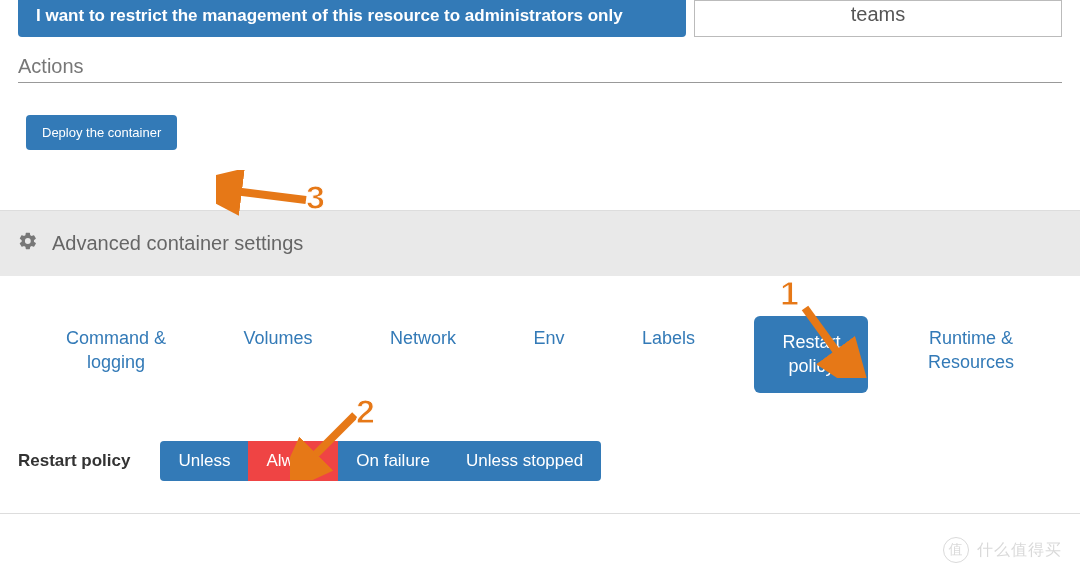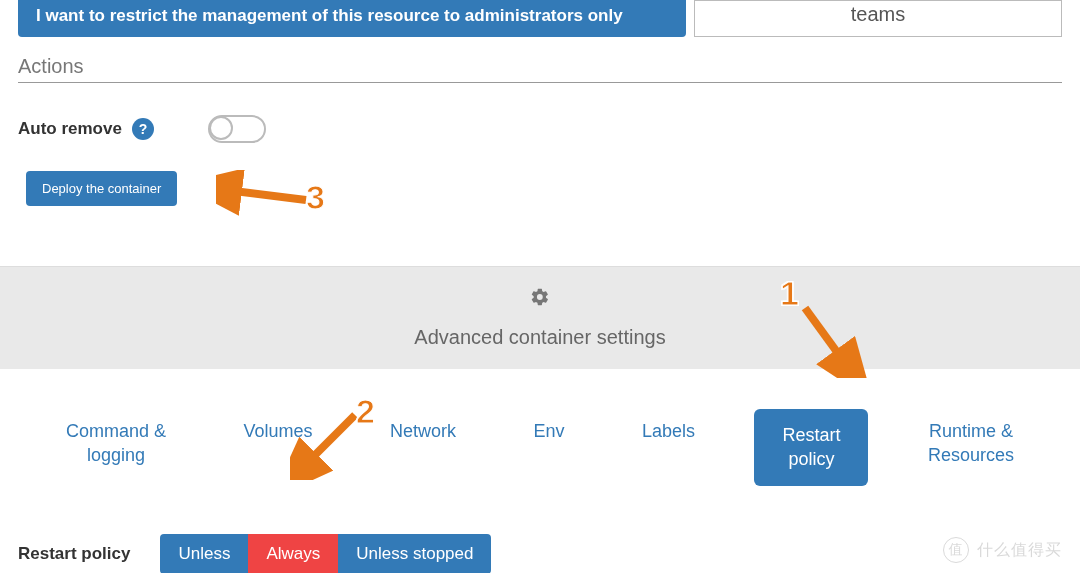--- a/index.html
+++ b/index.html
@@ -64,21 +64,21 @@
   .primary-btn {
     background:#337ab7; color:#fff; border:none;
     padding:10px 16px; font-size:13px; border-radius:4px;
     display:inline-block; margin-left:8px;
   }
 
   .spacer { height:60px; }
 
   .adv-bar {
     background:#e9e9e9; border-top:1px solid #ddd;
-    padding:20px 18px; display:flex; align-items:center; gap:14px;flex-direction:column;
+    padding:20px 18px; display:flex; align-items:center; gap:14px;
   }
   .gear { color:#777; font-size:20px; }
   .adv-title { color:#666; font-size:20px; }
 
   .tabs-area { padding: 40px 18px 16px 18px; }
   .tabs { display:flex; gap:0; justify-content:space-between; padding:0 30px; }
   .tab {
     color:#337ab7; font-size:18px; text-align:center;
     padding:10px 18px; line-height:1.35; cursor:pointer;
   }
@@ -125,27 +125,20 @@
     <span>I want to restrict the management of this resource to administrators only</span>
   </div>
   <div class="teams-box">
     <span>teams</span>
   </div>
 </div>
 
 <div class="section-pad">
   <div class="section-title">Actions</div>
 
-  <div class="row">
-    <span class="row-label">Auto remove</span>
-    <span class="help-icon">?</span>
-    <span class="toggle">
-      <span class="toggle-knob"></span>
-    </span>
-  </div>
 
   <button class="primary-btn">
     <span>Deploy the container</span>
   </button>
 </div>
 
 <div class="spacer"></div>
 
 <div class="adv-bar">
   <span class="gear">
@@ -169,20 +162,21 @@
     <div class="tab" style="white-space:pre-line">Runtime &amp;
 Resources</div>
   </div>
 </div>
 
 <div class="policy-row">
   <span class="row-label">Restart policy</span>
   <div class="seg-group">
     <button class="seg">Unless</button>
     <button class="seg sel">Always</button>
+    <button class="seg">On failure</button>
     <button class="seg">Unless stopped</button>
   </div>
 </div>
 
 <div class="bottom-rule"></div>
 
 <svg class="arrow" style="left:216px; top:170px;" width="100" height="50">
   <defs>
       <marker id="ah3" markerWidth="10" markerHeight="10" refX="2" refY="3" orient="auto">
         <path d="M0,0 L0,6 L8,3 z" fill="#e67817"></path>

